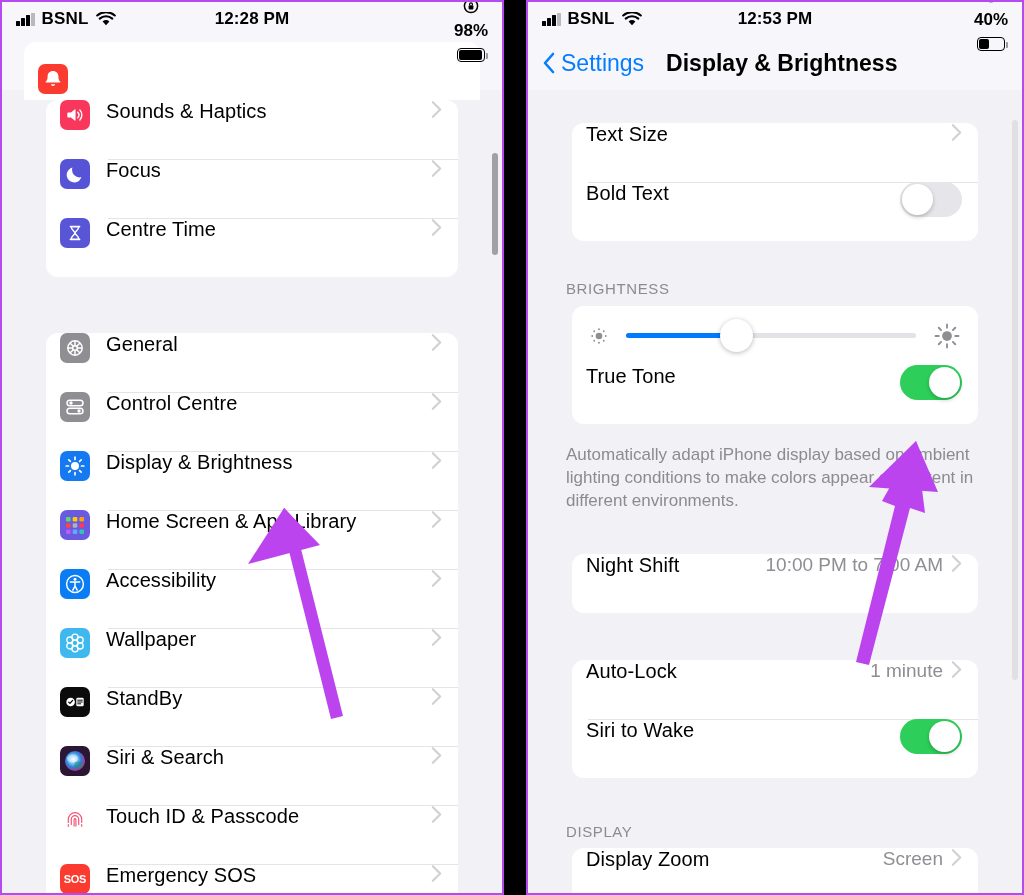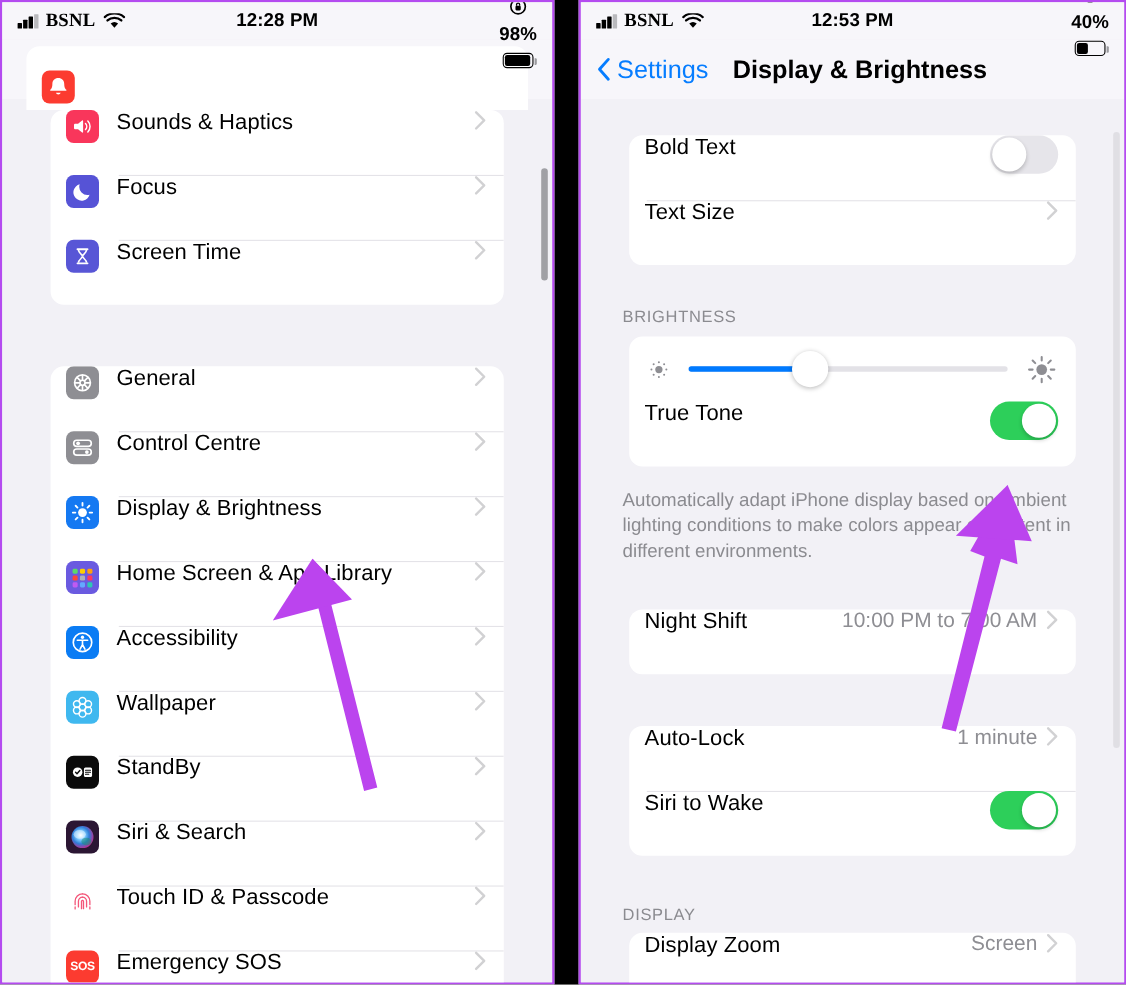--- a/index.html
+++ b/index.html
@@ -25,21 +25,21 @@
   .phone-right { left: 526px; width: 498px; }
 
   
   .statusbar {
     position: relative; height: 34px;
     background: #f7f6fa;
     display: flex; align-items: center;
     padding: 0 14px;
     font-size: 17px; font-weight: bold; color: #000;
   }
-  .sb-left  { display: flex; align-items: center; gap: 7px; flex: 0 0 auto; font-family: Liberation Serif, serif; }
+  .sb-left  { display: flex; align-items: center; gap: 7px; flex: 0 0 auto; }
   .sb-mid   { position: absolute; left:0; right:0; text-align: center;
               font-size: 17px; font-weight: bold; letter-spacing: .1px; }
   .sb-right { margin-left: auto; display: flex; align-items: center; gap: 7px;
               position: relative; z-index: 2; flex-direction: column; }
   .carrier { font-size: 17px; font-weight: bold; letter-spacing: .2px; }
   .pct { font-size: 17px; font-weight: bold; }
 
   .bars { display: flex; align-items: flex-end; gap: 1.5px; height: 13px; }
   .bars i { width: 3.5px; background: #000; border-radius: .5px; display:block; }
   .bars i:nth-child(1){ height: 5px; }
@@ -206,21 +206,21 @@
             </svg>
         </div>
 
         <div class="row">
           <span class="ico" style="background:#5856d6">
             <svg width="22" height="22" viewBox="0 0 24 24">
                 <path d="M7 5h10M7 19h10" stroke="#fff" stroke-width="1.8" stroke-linecap="round"></path>
                 <path d="M8 5.5c0 3.5 4 4.7 4 6.5 0 1.8-4 3-4 6.5M16 5.5c0 3.5-4 4.7-4 6.5 0 1.8 4 3 4 6.5" stroke="#fff" stroke-width="1.6" fill="none"></path>
               </svg>
           </span>
-          <span class="label">Screen Time</span>
+          <span class="label">Centre Time</span>
           <svg class="chev" viewBox="0 0 12 20">
               <path d="M2 2 L10 10 L2 18" stroke="#9a9a9e" stroke-width="2.4" fill="none" stroke-linecap="round" stroke-linejoin="round"></path>
             </svg>
         </div>
       </div>
 
       <div class="card" style="position:absolute;top:243px;left:22px;right:22px;">
 
         <div class="row">
           <span class="ico" style="background:#8e8e93">
@@ -436,30 +436,30 @@
           </svg>
         <span>Settings</span>
       </span>
       <span class="nav-title-sub">Display &amp; Brightness</span>
     </div>
 
     <div class="body">
 
       <div class="card" style="position:absolute;top:33px;left:22px;right:22px;">
         <div class="row noicon">
+          <span class="label">Text Size</span>
+          <svg class="chev" viewBox="0 0 12 20">
+              <path d="M2 2 L10 10 L2 18" stroke="#9a9a9e" stroke-width="2.4" fill="none" stroke-linecap="round" stroke-linejoin="round"></path>
+            </svg>
+        </div>
+        <div class="row noicon">
           <span class="label">Bold Text</span>
           <span class="toggle off">
               <span class="knob"></span>
             </span>
-        </div>
-        <div class="row noicon">
-          <span class="label">Text Size</span>
-          <svg class="chev" viewBox="0 0 12 20">
-              <path d="M2 2 L10 10 L2 18" stroke="#9a9a9e" stroke-width="2.4" fill="none" stroke-linecap="round" stroke-linejoin="round"></path>
-            </svg>
         </div>
       </div>
 
       <div class="grouphdr" style="position:absolute;top:190px;left:0;right:0;">BRIGHTNESS</div>
 
       <div class="card" style="position:absolute;top:216px;left:22px;right:22px;">
         <div class="slider-row">
           <svg class="sun-sm" width="22" height="22" viewBox="0 0 24 24">
             <circle cx="12" cy="12" r="3.6" fill="#8e8e93"></circle>
             <g fill="#8e8e93">

